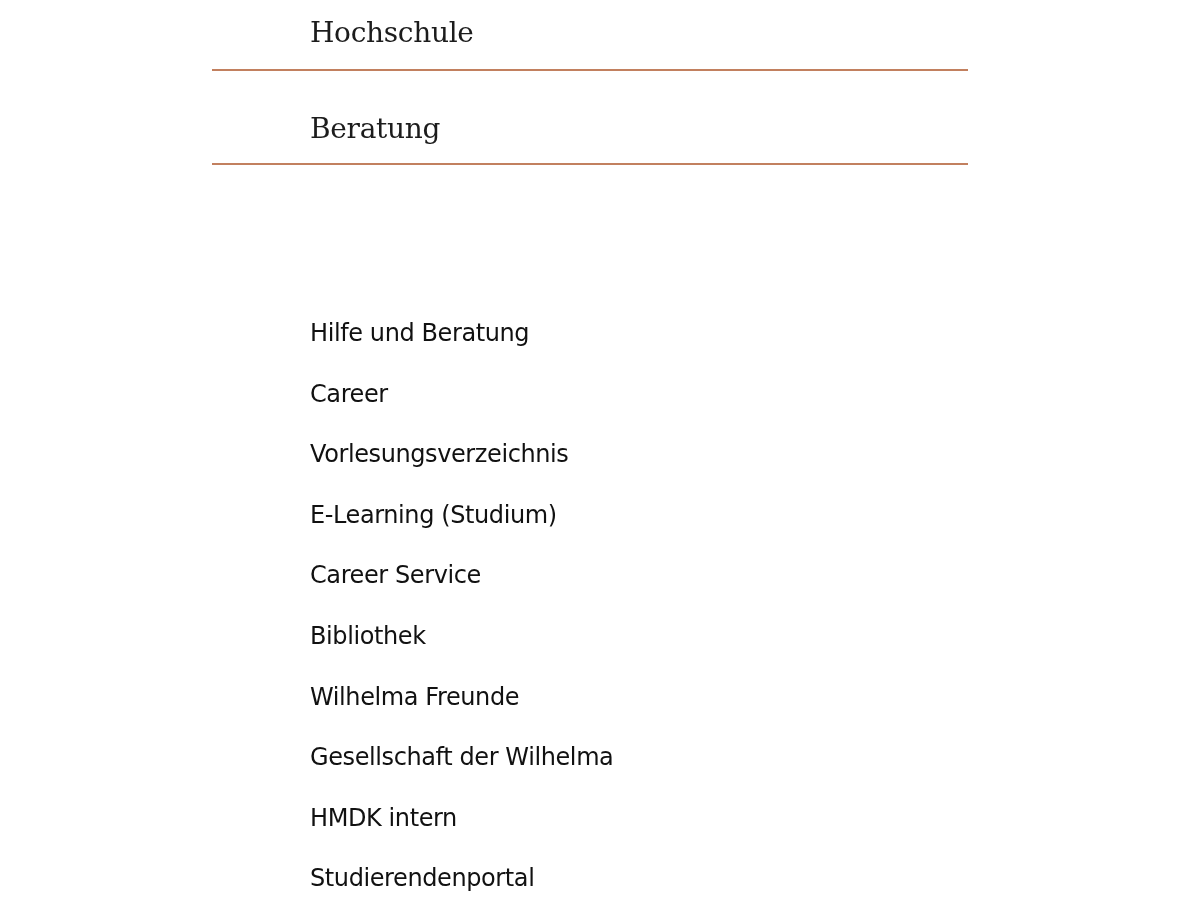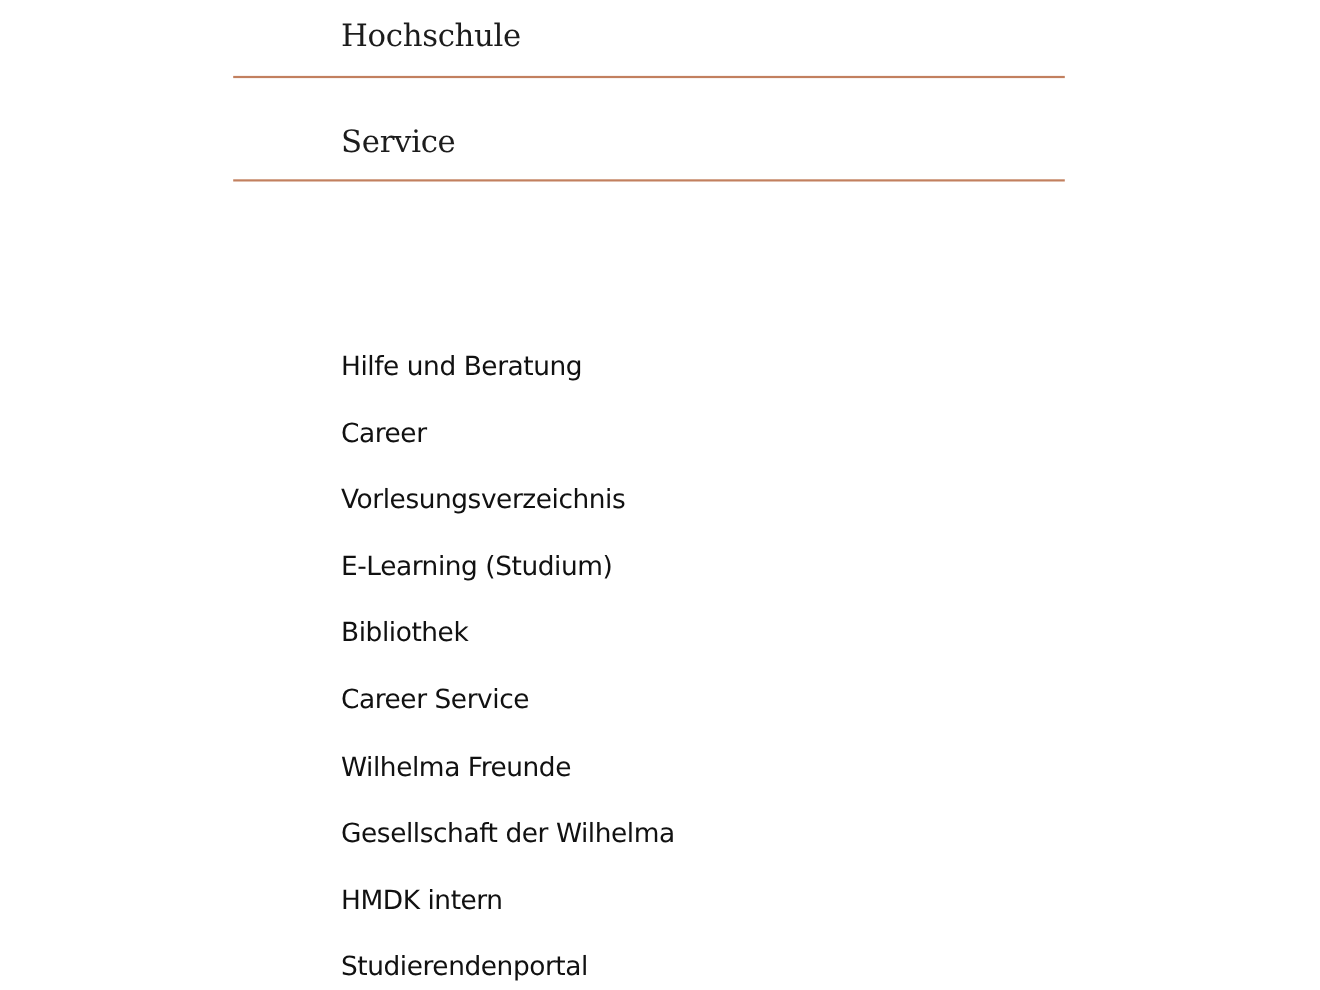--- a/index.html
+++ b/index.html
@@ -64,28 +64,28 @@
     }
   </style>
 </head>
 <body>
 
 <nav class="menu">
   <a class="primary-item">
     <span class="primary-label">Hochschule</span>
   </a>
   <a class="primary-item">
-    <span class="primary-label">Service</span>
+    <span class="primary-label">Beratung</span>
   </a>
 </nav>
 
 <nav class="secondary">
   <a class="secondary-item">Hilfe und Beratung</a>
   <a class="secondary-item">Career</a>
   <a class="secondary-item">Vorlesungsverzeichnis</a>
   <a class="secondary-item">E-Learning (Studium)</a>
+  <a class="secondary-item">Career Service</a>
   <a class="secondary-item">Bibliothek</a>
-  <a class="secondary-item">Career Service</a>
   <a class="secondary-item">Wilhelma Freunde</a>
   <a class="secondary-item">Gesellschaft der Wilhelma</a>
   <a class="secondary-item">HMDK intern</a>
   <a class="secondary-item">Studierendenportal</a>
 </nav>
 
 </body></html>

